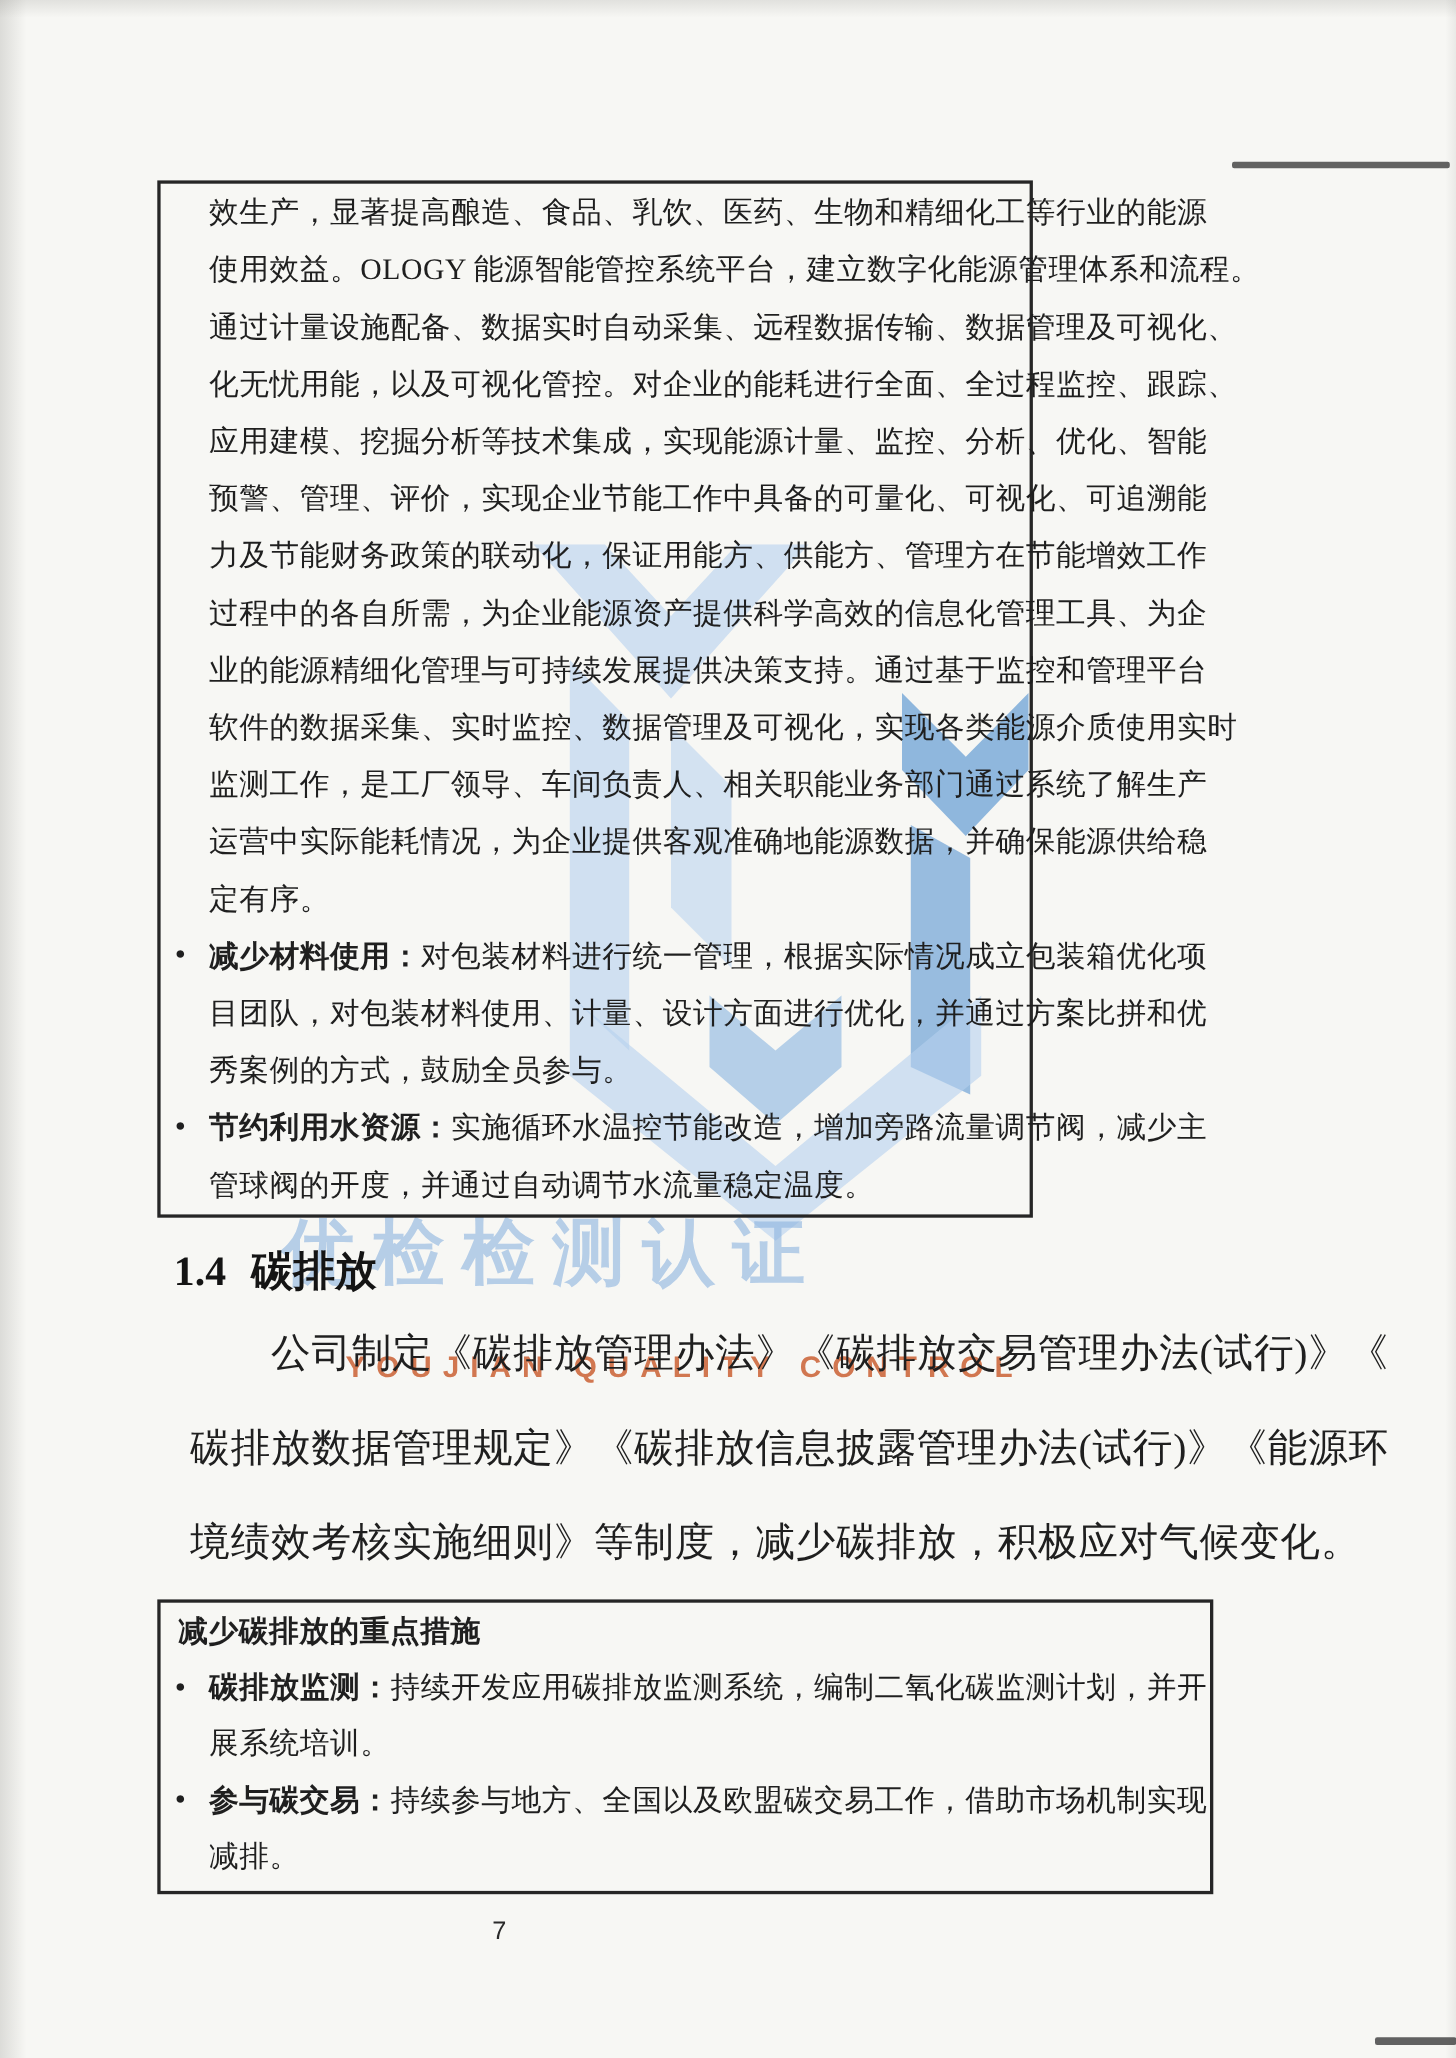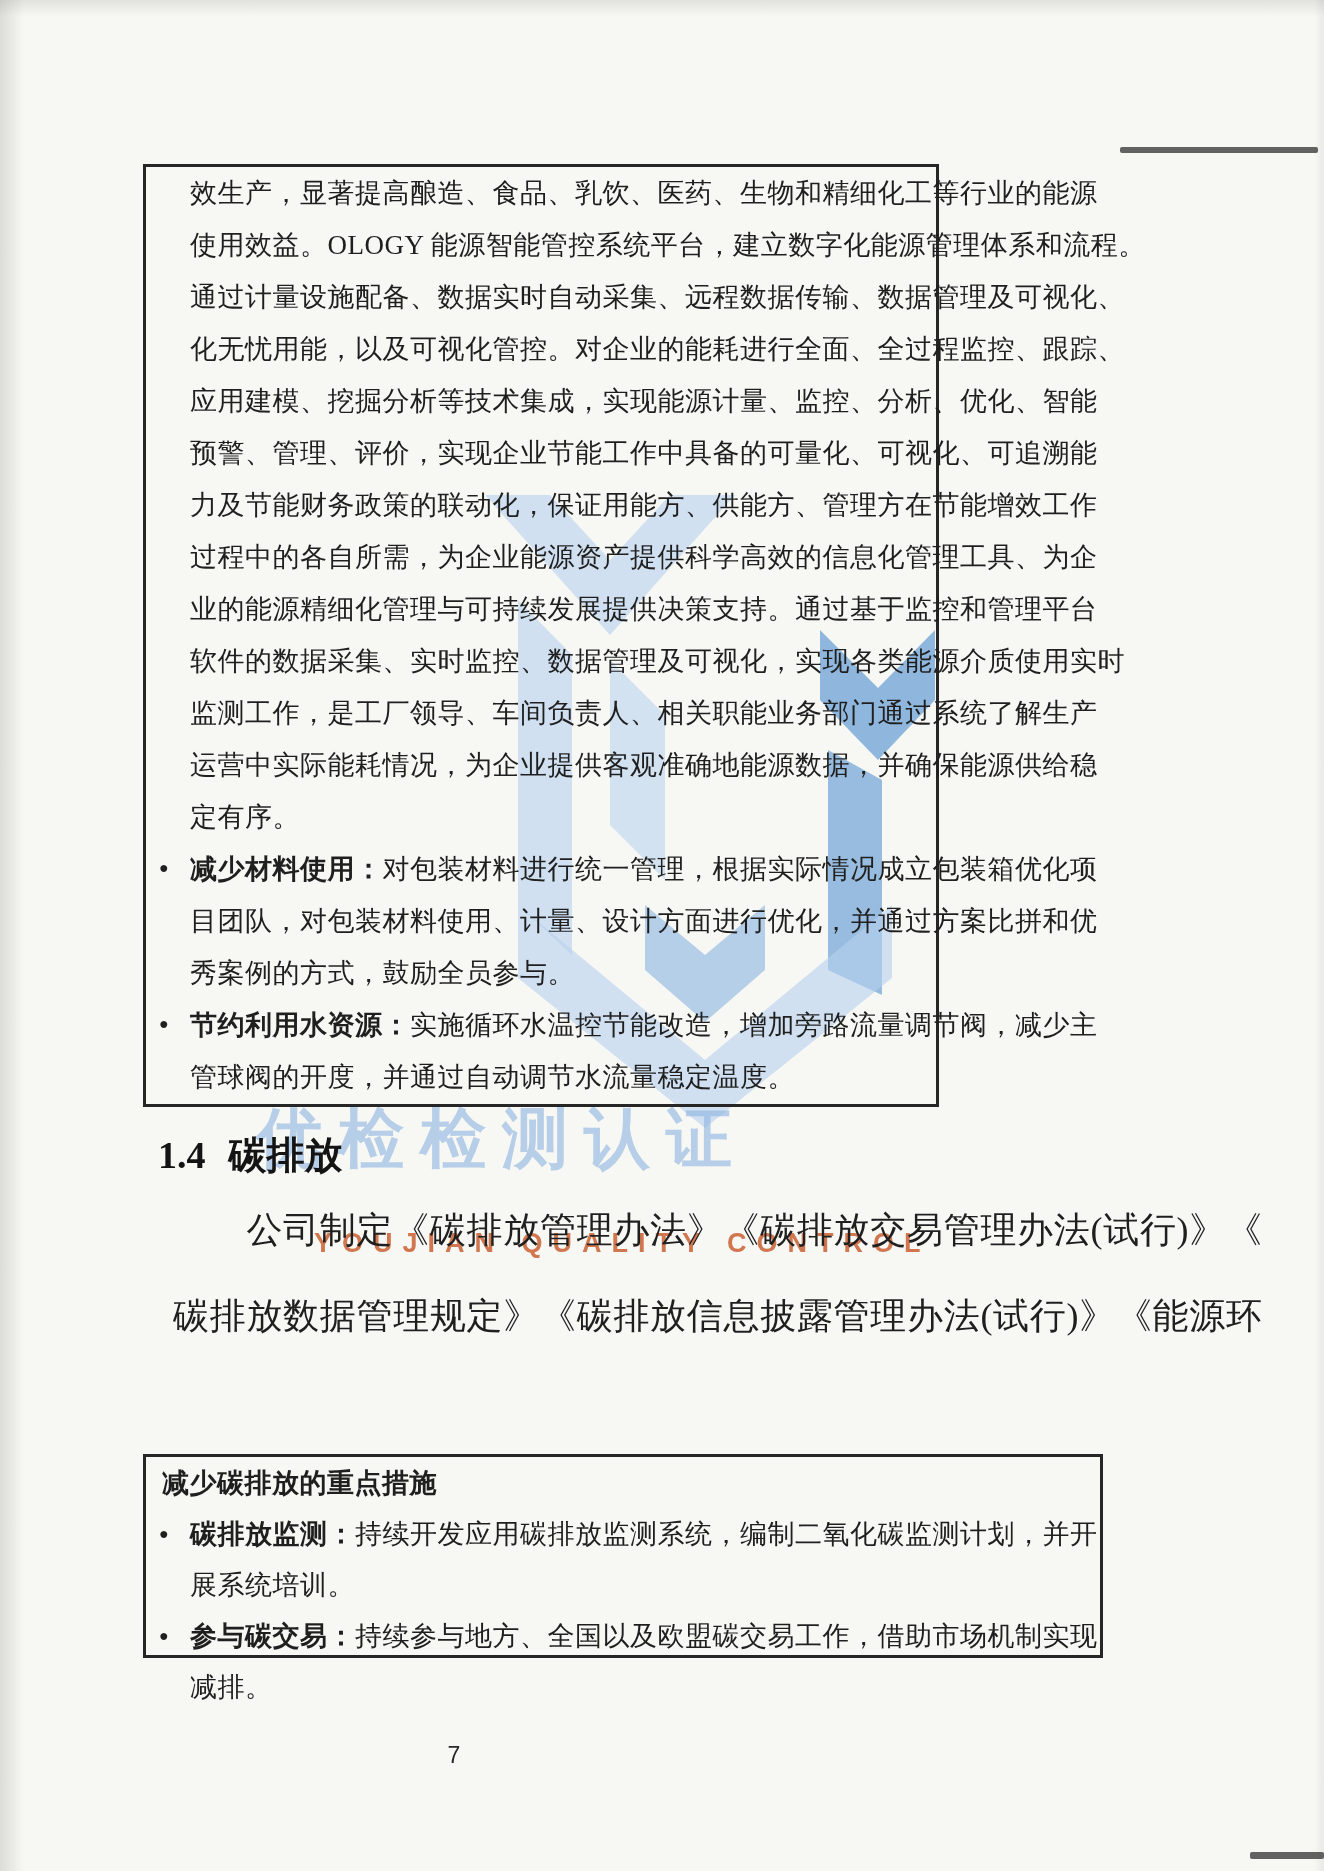--- a/index.html
+++ b/index.html
@@ -27,21 +27,21 @@
   .wm-cn{left:256px;top:1094px;z-index:0;
     font-family:"Liberation Sans","DejaVu Sans",sans-serif;
     font-size:66px;font-weight:bold;letter-spacing:16px;color:#8fb5e0;opacity:.62;white-space:nowrap;}
   .wm-en{left:314px;top:1228px;z-index:0;
     font-family:"Liberation Sans","DejaVu Sans",sans-serif;
     font-size:27px;font-weight:bold;letter-spacing:10px;color:#c2410c;opacity:.7;white-space:nowrap;}
 
   
   .tbox{border:3px solid #262626;background:transparent;z-index:1;}
   .box1{left:143px;top:164px;width:796px;height:943px;}
-  .box2{left:143px;top:1454px;width:960px;height:204px;}
+  .box2{left:143px;top:1454px;width:960px;height:268px;}
 
   .line{position:relative;line-height:52px;padding-left:44px;white-space:nowrap;
     font-size:27px;letter-spacing:.5px;}
   .box2 .line{line-height:51px;}
   .line .m{position:absolute;left:13px;top:-1px;font-size:16px;}
   .line .b{font-weight:bold;}
   .box-title{line-height:52px;padding-left:16px;font-size:27px;font-weight:bold;white-space:nowrap;letter-spacing:.5px;}
 
   
   .heading{left:158px;top:1130px;z-index:1;font-size:38px;font-weight:bold;color:#141414;white-space:nowrap;}
@@ -136,20 +136,21 @@
 </div>
 
 <div class="abs heading">
   <span class="num">1.4</span><span>碳排放</span>
 </div>
 
 <div class="abs bodypara">
   <div>
       <div class="pline">　　公司制定《碳排放管理办法》《碳排放交易管理办法(试行)》《</div>
       <div class="pline">碳排放数据管理规定》《碳排放信息披露管理办法(试行)》《能源环</div>
+      <div class="pline">境绩效考核实施细则》等制度，减少碳排放，积极应对气候变化。</div>
     </div>
 </div>
 
 <div class="abs tbox box2">
   <div class="box-title">减少碳排放的重点措施</div>
   <div>
       <div class="line">
       <span class="m">●</span><span class="b">碳排放监测：</span><span class="t">持续开发应用碳排放监测系统，编制二氧化碳监测计划，并开</span>
     </div>
       <div class="line">

